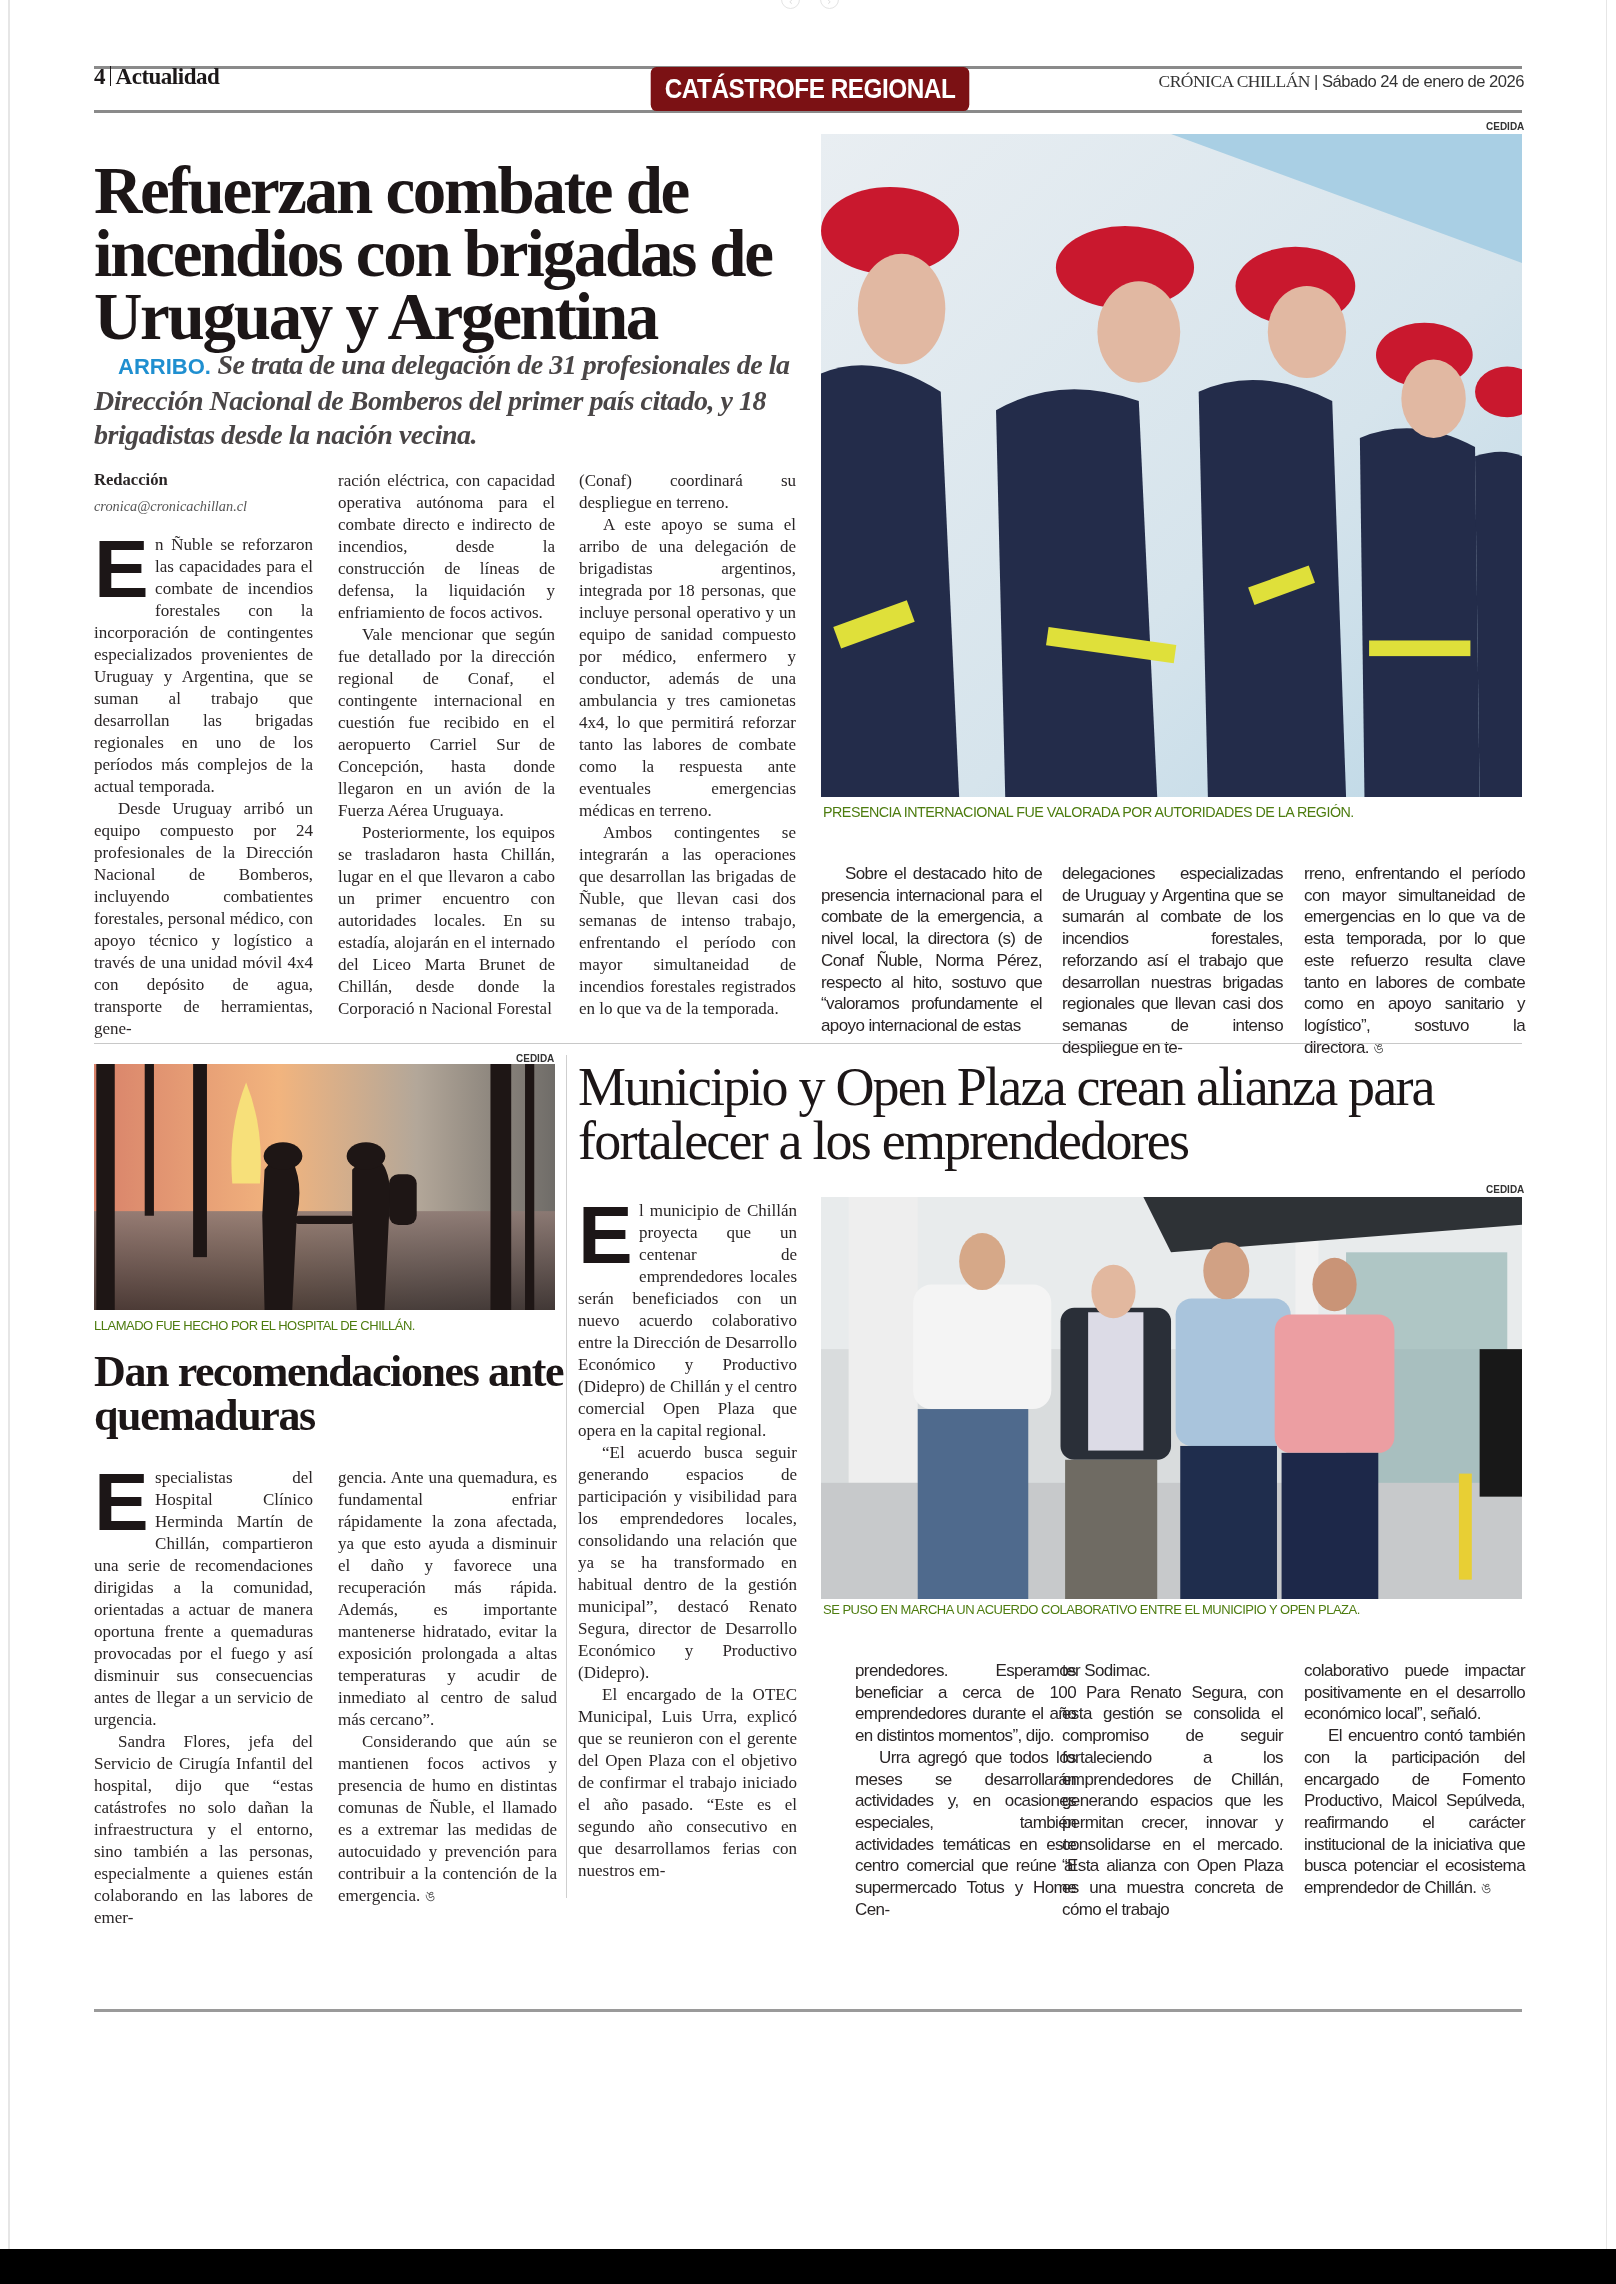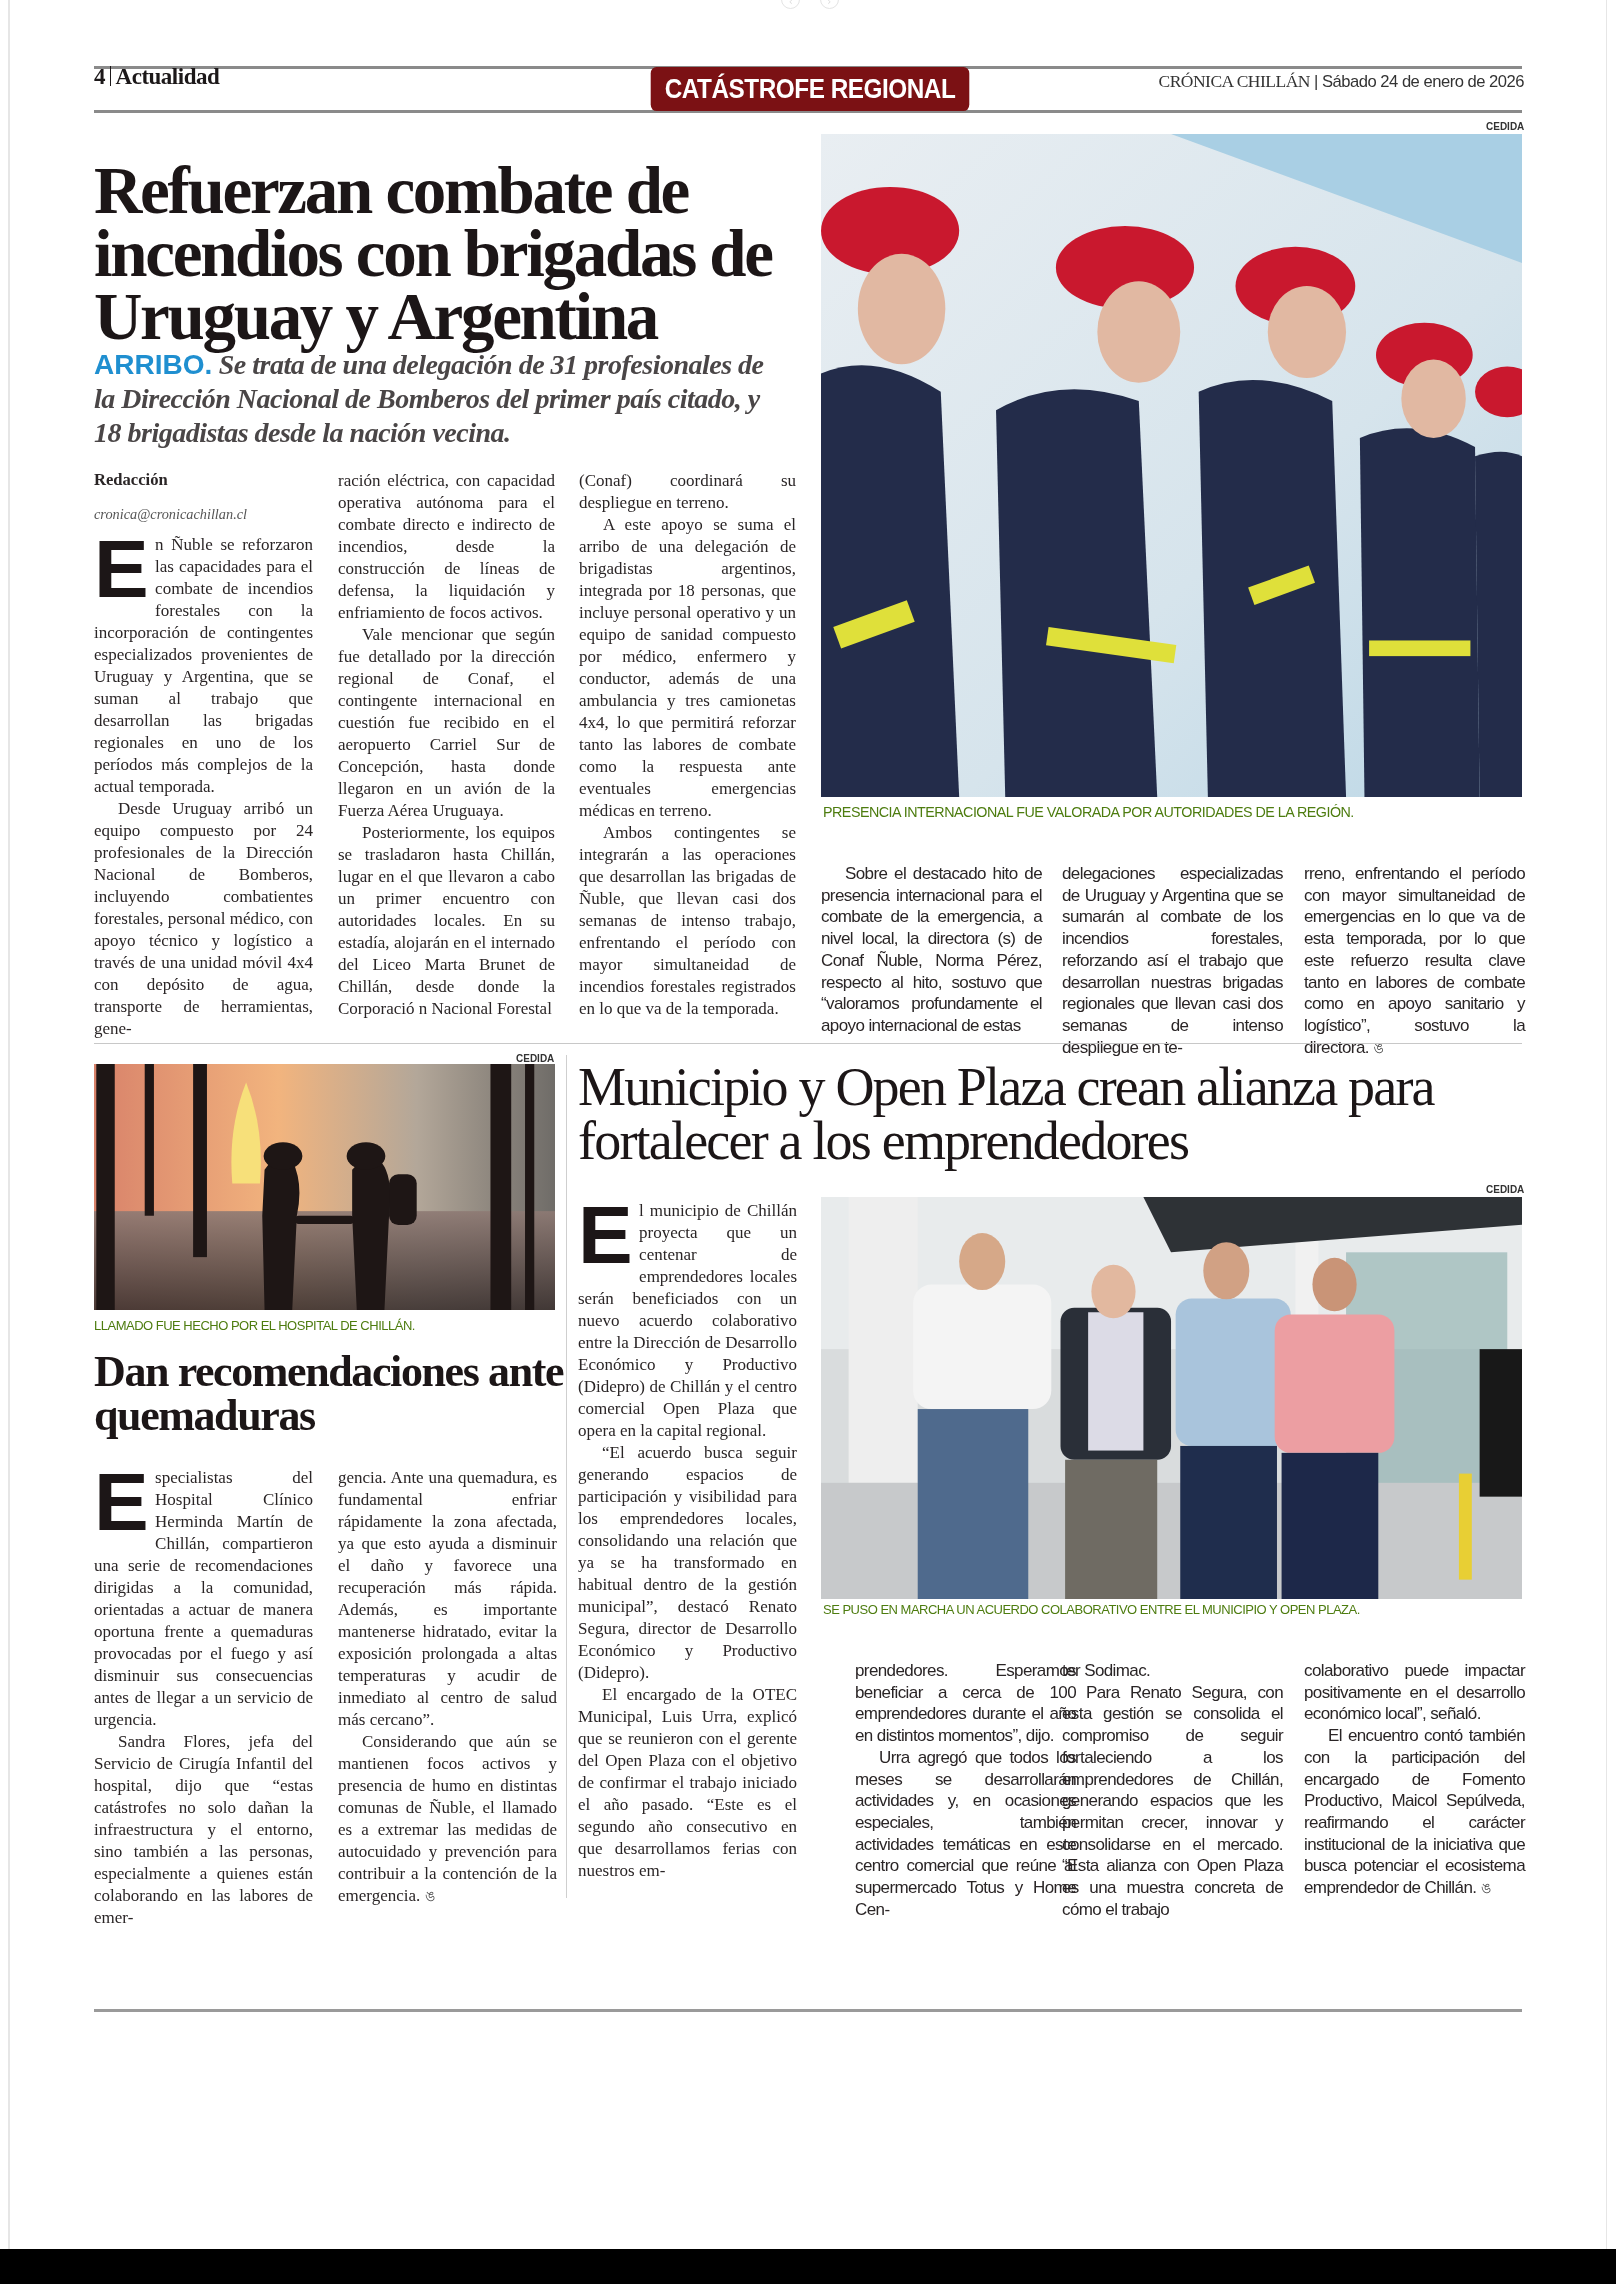--- a/index.html
+++ b/index.html
@@ -16,25 +16,25 @@
   .hdr-section { position: absolute; left: 94px; top: 64px; font-family: "Liberation Serif", serif; font-weight: bold; font-size: 23px; color: #1c1819; letter-spacing: -0.5px; }
   .hdr-section .pg { margin-right: 2.8px; }
   .hdr-section .bar { display: inline-block; width: 1.4px; height: 20px; background: #1c1819; vertical-align: -1.8px; margin: 0 4.6px 0 1.8px; }
   .hdr-tag { position: absolute; left: 633px; top: 67px; width: 354px; height: 44px; background: #7b1114; border-radius: 6.4px; color: #fff; font-family: "Liberation Sans", sans-serif; font-weight: bold; font-size: 27px; letter-spacing: -0.5px; display: flex; align-items: center; justify-content: center; transform: scaleX(0.9); }
   .hdr-date { position: absolute; right: 92px; top: 71px; font-family: "Liberation Sans", sans-serif; font-size: 16.6px; color: #333; letter-spacing: -0.5px; }
   .hdr-date .pub { font-family: "Liberation Serif", serif; font-size: 17.5px; }
 
   
   .a1-title { position: absolute; left: 94px; top: 127px; width: 719px; font-family: "Liberation Serif", serif; font-weight: bold; font-size: 67px; line-height: 63px; letter-spacing: -2.3px; color: #1c1617; margin-top: 32px; }
   .a1-deck { position: absolute; left: 94px; top: 348px; width: 696px; font-family: "Liberation Serif", serif; font-style: italic; font-weight: bold; font-size: 28px; line-height: 34px; color: #4a4647; letter-spacing: -0.5px; }
-  .a1-deck .kicker { font-family: "Liberation Sans", sans-serif; font-style: normal; font-weight: bold; color: #1f8fd0; font-size: 28px; letter-spacing: 0; }
+  .a1-deck .kicker { font-family: "Liberation Sans", sans-serif; font-style: normal; font-weight: bold; color: #1f8fd0; font-size: 22px; letter-spacing: 0; margin-left: 24px; }
 
   .byline { position: absolute; left: 94px; top: 470px; }
   .byline .name { font-family: "Liberation Serif", serif; font-weight: bold; font-size: 16.6px; color: #2a2526; }
-  .byline .mail { font-family: "Liberation Serif", serif; font-style: italic; font-size: 14.3px; color: #555; margin-top: 16px; }
+  .byline .mail { font-family: "Liberation Serif", serif; font-style: italic; font-size: 14.3px; color: #555; margin-top: 8px; }
 
   .col { position: absolute; font-family: "Liberation Serif", serif; font-size: 17px; line-height: 22px; color: #2a2526; text-align: justify; hyphens: manual; }
   .col p { text-indent: 24px; }
   .col p.first { text-indent: 0; }
   .col p.cont { text-indent: 0; }
   .dropcap { float: left; font-family: "Liberation Sans", sans-serif; font-weight: bold; font-size: 82px; line-height: 64px; height: 64px; margin: 2.8px 6.4px 0 0; color: #1c1617; }
   .col.cond { font-family: "Liberation Sans", sans-serif; font-size: 17px; line-height: 21.7px; letter-spacing: -0.6px; transform-origin: top left; margin-top: 13px; }
   .endmark { font-family: "DejaVu Sans", sans-serif; font-size: 14px; color: #444; margin-left: 4.6px; }
 
   .photo { position: absolute; overflow: hidden; }

